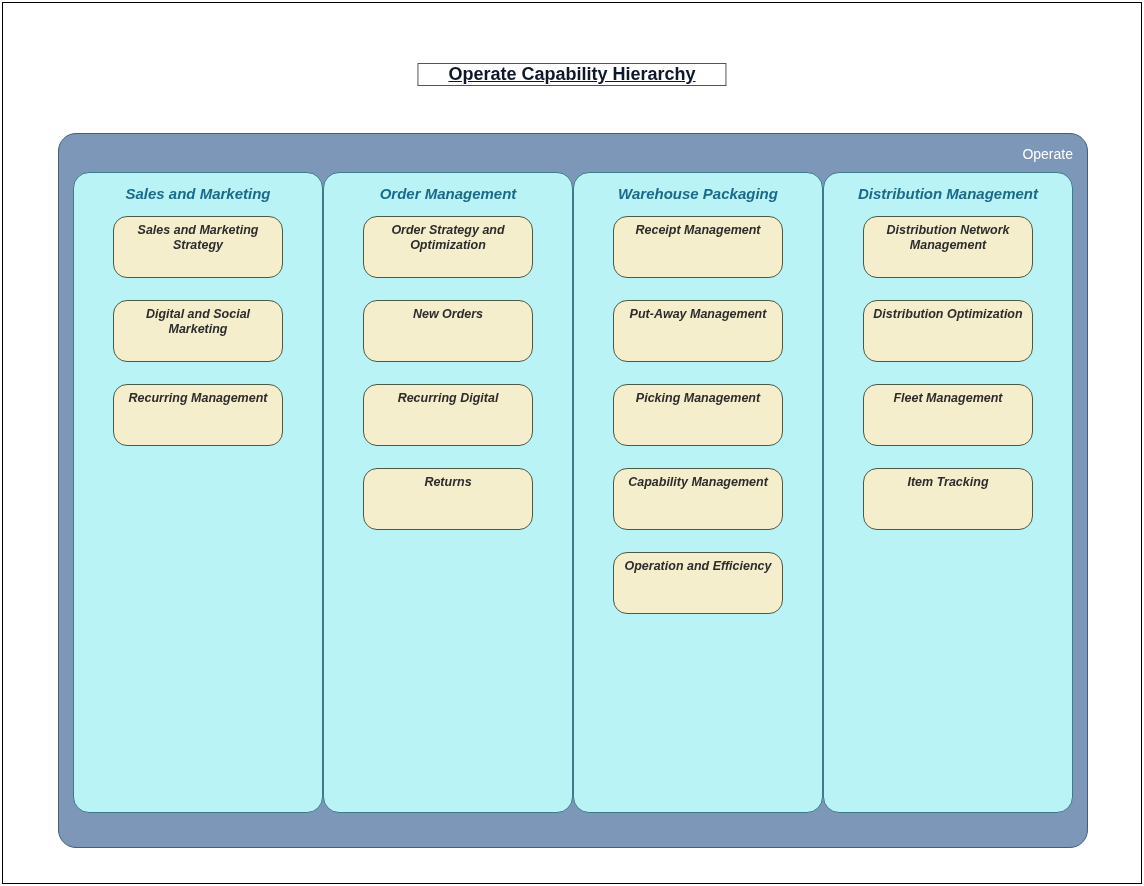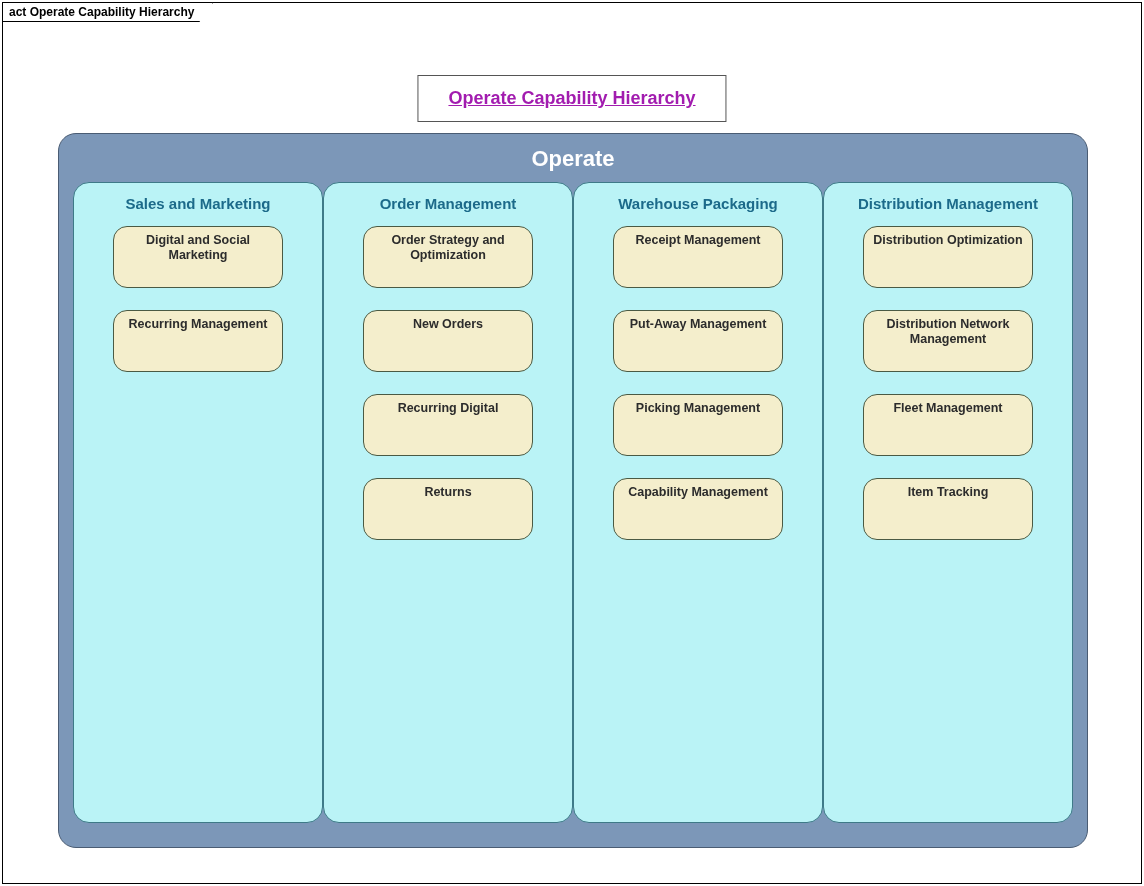--- a/index.html
+++ b/index.html
@@ -30,49 +30,49 @@
     padding: 2px 18px 2px 6px;
     
     clip-path: polygon(0 0, 100% 0, calc(100% - 14px) 100%, 0 100%);
   }
   .title-box {
     position: absolute;
     top: 60px;
     left: 50%;
     transform: translateX(-50%);
     border: 1px solid #555;
-    padding: 12px 30px;
+    padding: 0 30px;
     font-size: 18px;
     font-weight: bold;
-    color: #a21caf;
+    color: #0f172a;
     text-decoration: underline;
     background: #fff;
-    margin-top: 12px;
   }
   .operate {
     position: absolute;
     top: 130px;
     left: 55px;
     width: 1030px;
     height: 715px;
     background: #7c97b8;
     border: 1px solid #4a5c73;
     border-radius: 18px;
     padding: 10px 14px 18px 14px;
   }
   .operate-title {
-    text-align: center;
+    text-align: right;
     color: #fff;
-    font-size: 22px;
-    font-weight: bold;
+    font-size: 14px;
+    font-weight: normal;
     margin: 2px 0 10px 0;
   }
   .columns {
     display: flex;
     height: calc(100% - 44px);
+    font-style: italic;
   }
   .col {
     flex: 1;
     background: #baf3f6;
     border: 1px solid #3e7a88;
     border-radius: 16px;
     padding: 10px 12px 16px 12px;
   }
   .col-title {
     text-align: center;
@@ -96,53 +96,54 @@
     font-weight: bold;
     color: #2c2c2c;
     padding: 6px 8px 4px 8px;
     line-height: 1.2;
   }
 </style>
 </head>
 <body>
 
 <div class="frame">
-  <div class="tab">act Operate Capability Hierarchy</div>
 
   <div class="title-box">Operate Capability Hierarchy</div>
 
   <div class="operate">
     <div class="operate-title">Operate</div>
     <div class="columns">
 
       <div class="col">
         <div class="col-title">Sales and Marketing</div>
+        <div class="cap">Sales and Marketing Strategy</div>
         <div class="cap">Digital and Social Marketing</div>
         <div class="cap">Recurring Management</div>
       </div>
 
       <div class="col">
         <div class="col-title">Order Management</div>
         <div class="cap">Order Strategy and Optimization</div>
         <div class="cap">New Orders</div>
         <div class="cap">Recurring Digital</div>
         <div class="cap">Returns</div>
       </div>
 
       <div class="col">
         <div class="col-title">Warehouse Packaging</div>
         <div class="cap">Receipt Management</div>
         <div class="cap">Put-Away Management</div>
         <div class="cap">Picking Management</div>
         <div class="cap">Capability Management</div>
+        <div class="cap">Operation and Efficiency</div>
       </div>
 
       <div class="col">
         <div class="col-title">Distribution Management</div>
+        <div class="cap">Distribution Network Management</div>
         <div class="cap">Distribution Optimization</div>
-        <div class="cap">Distribution Network Management</div>
         <div class="cap">Fleet Management</div>
         <div class="cap">Item Tracking</div>
       </div>
 
     </div>
   </div>
 </div>
 
 </body></html>

